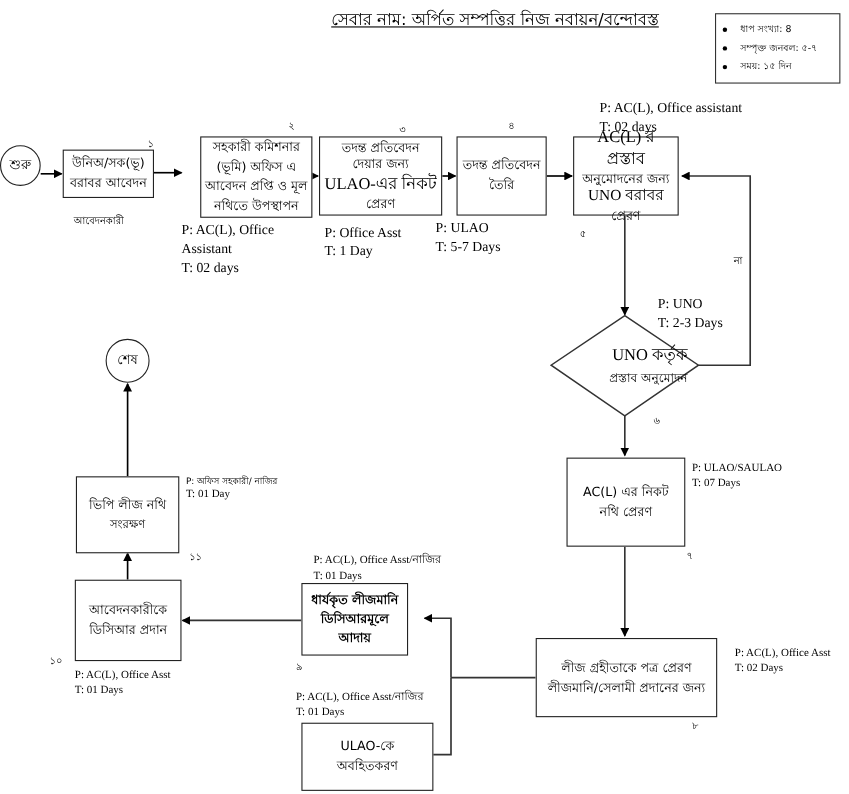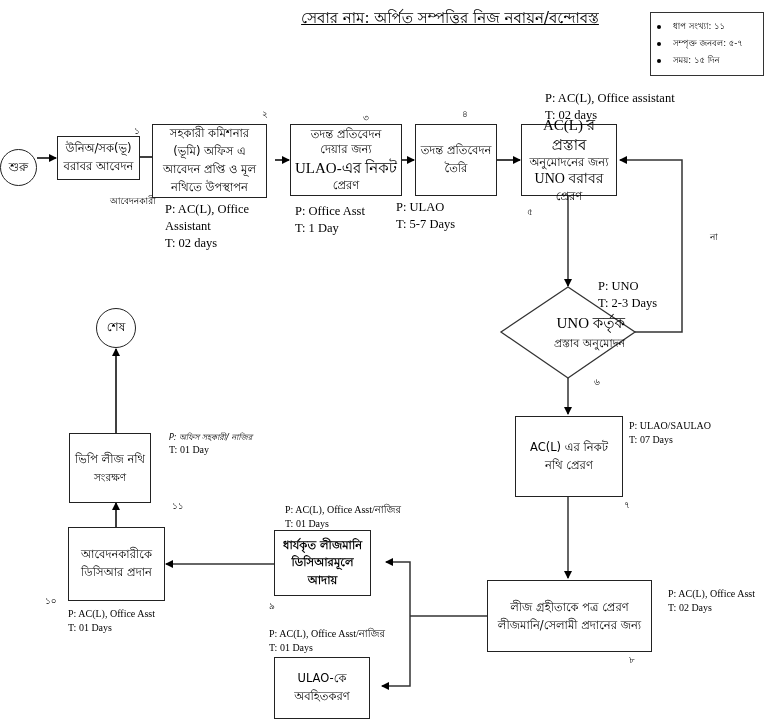--- a/index.html
+++ b/index.html
@@ -13,34 +13,34 @@
   .summary .row { display: flex; align-items: center; height: 17px; }
   .summary .dot { width: 4px; height: 4px; background: #000; border-radius: 50%; margin: 0 12px 0 4px; }
   .box { position: absolute; border: 1.5px solid #222; box-sizing: border-box; background: #fff;
          display: flex; align-items: center; justify-content: center; text-align: center;
          font-family: "DejaVu Sans", sans-serif; font-size: 11.5px; line-height: 1.55; padding: 2px; }
   .circle { position: absolute; border: 1.5px solid #222; border-radius: 50%; box-sizing: border-box; background: #fff;
             display: flex; align-items: center; justify-content: center; font-family: "DejaVu Sans", sans-serif; font-size: 12px; }
   .note { position: absolute; font-family: "Liberation Serif", serif; font-size: 12.5px; line-height: 1.35; white-space: nowrap; }
   .note.small { font-size: 10px; line-height: 1.4; }
   .num { position: absolute; font-family: "DejaVu Sans", sans-serif; font-size: 9px; }
-  .lbl { position: absolute; font-family: "DejaVu Sans", sans-serif; font-size: 9px; margin-left: 43px; }
+  .lbl { position: absolute; font-family: "DejaVu Sans", sans-serif; font-size: 9px; }
   svg.lines { position: absolute; left: 0; top: 0; }
   .diamond-text { position: absolute; text-align: center; font-family: "DejaVu Sans", sans-serif; font-size: 11px; line-height: 1.6; }
   .diamond-text .en { font-family: "Liberation Serif", serif; font-size: 15px; }
 </style>
 </head>
 <body>
 
 <div class="abs title">সেবার নাম: অর্পিত সম্পত্তির নিজ নবায়ন/বন্দোবস্ত</div>
 
 <div class="abs summary">
   <div class="row">
       <span class="dot"></span>
-      <span>ধাপ সংখ্যা: ১১</span>
+      <span>ধাপ সংখ্যা: 8</span>
     </div>
   <div class="row">
       <span class="dot"></span>
       <span>সম্পৃক্ত জনবল: ৫-৭</span>
     </div>
   <div class="row">
       <span class="dot"></span>
       <span>সময়: ১৫ দিন</span>
     </div>
 </div>
@@ -76,34 +76,34 @@
 
   <line x1="274" y1="564" x2="166" y2="564" stroke="#333" stroke-width="1.5" marker-end="url(#ah)"></line>
 
   <line x1="116" y1="527" x2="116" y2="503" stroke="#000" stroke-width="1.5" marker-end="url(#ah)"></line>
 
   <line x1="116" y1="433" x2="116" y2="349" stroke="#000" stroke-width="1.5" marker-end="url(#ah)"></line>
 
   <polygon points="568,287 635,332 568,378 501,332" fill="#fff" stroke="#333" stroke-width="1.3"></polygon>
 </svg>
 
-<div class="circle" style="left:0;top:149px;width:37px;height:37px;">
+<div class="circle" style="left:0;top:132px;width:37px;height:37px;">
     <span>শুরু</span>
   </div>
 <div class="circle" style="left:96px;top:308px;width:40px;height:40px;">
     <span>শেষ</span>
   </div>
 
 <div class="box" style="left:57px;top:136px;width:83px;height:44px;">
   <span>উনিঅ/সক(ভূ) বরাবর আবেদন</span>
 </div>
 <div class="num" style="left:134px;top:124px;">১</div>
 <div class="lbl" style="left:67px;top:194px;">আবেদনকারী</div>
 
-<div class="box" style="left:152px;top:124px;width:115px;height:74px;">
+<div class="box" style="left:182px;top:124px;width:102px;height:74px;">
   <span>সহকারী কমিশনার (ভূমি) অফিস এ আবেদন প্রপ্তি ও মূল নথিতে উপস্থাপন</span>
 </div>
 <div class="num" style="left:262px;top:107px;">২</div>
 <div class="note" style="left:165px;top:201px;">
   <div>P: AC(L), Office</div>
   <div>Assistant</div>
   <div>T: 02 days</div>
 </div>
 
 <div class="box" style="left:290px;top:124px;width:112px;height:72px;line-height:1.35;">
@@ -136,21 +136,21 @@
 <div class="box" style="left:521px;top:124px;width:96px;height:72px;line-height:1.3;">
   <div>
     <div style="font-family:'Liberation Serif',serif;font-size:15px;">AC(L) র প্রস্তাব</div>
     <div>অনুমোদনের জন্য</div>
     <div style="font-family:'Liberation Serif',serif;font-size:14px;">UNO বরাবর</div>
     <div>প্রেরণ</div>
   </div>
 </div>
 <div class="num" style="left:527px;top:205px;">৫</div>
 
-<div class="note" style="left:598px;top:278px;">
+<div class="note" style="left:598px;top:268px;">
   <div>P: UNO</div>
   <div>T: 2-3 Days</div>
 </div>
 <div class="diamond-text" style="left:511px;top:311px;width:114px;text-align:right;">
   <div class="en">UNO কর্তৃক</div>
   <div>প্রস্তাব অনুমোদন</div>
 </div>
 <div class="num" style="left:594px;top:375px;">৬</div>
 <div class="lbl" style="left:667px;top:230px;">না</div>
 
@@ -188,42 +188,42 @@
     <div>ডিসিআরমূলে</div>
     <div>আদায়</div>
   </div>
 </div>
 <div class="num" style="left:269px;top:599px;">৯</div>
 
 <div class="note small" style="left:269px;top:627px;">
   <div>P: AC(L), Office Asst/নাজির</div>
   <div>T: 01 Days</div>
 </div>
-<div class="box" style="left:274px;top:657px;width:96px;height:62px;">
+<div class="box" style="left:274px;top:657px;width:120px;height:62px;">
   <div>
     <div>ULAO-কে</div>
     <div>অবহিতকরণ</div>
   </div>
 </div>
 
 <div class="box" style="left:68px;top:527px;width:97px;height:74px;">
   <div>
     <div>আবেদনকারীকে</div>
     <div>ডিসিআর প্রদান</div>
   </div>
 </div>
 <div class="num" style="left:45px;top:594px;">১০</div>
 <div class="note small" style="left:68px;top:607px;">
   <div>P:  AC(L), Office Asst</div>
   <div>T:  01 Days</div>
 </div>
 
-<div class="box" style="left:69px;top:433px;width:82px;height:70px;">
+<div class="box" style="left:69px;top:433px;width:94px;height:70px;">
   <div>
     <div>ভিপি লীজ নথি</div>
     <div style="font-size:10.5px;">সংরক্ষণ</div>
   </div>
 </div>
 <div class="note small" style="left:169px;top:432px;">
-  <div style="font-family:'DejaVu Sans',sans-serif;font-size:8px;font-style:italic;">P: অফিস সহকারী/ নাজির</div>
+  <div style="font-family:'DejaVu Sans',sans-serif;font-size:8px;">P: অফিস সহকারী/ নাজির</div>
   <div>T: 01 Day</div>
 </div>
 <div class="num" style="left:172px;top:499px;">১১</div>
 
 </body></html>

